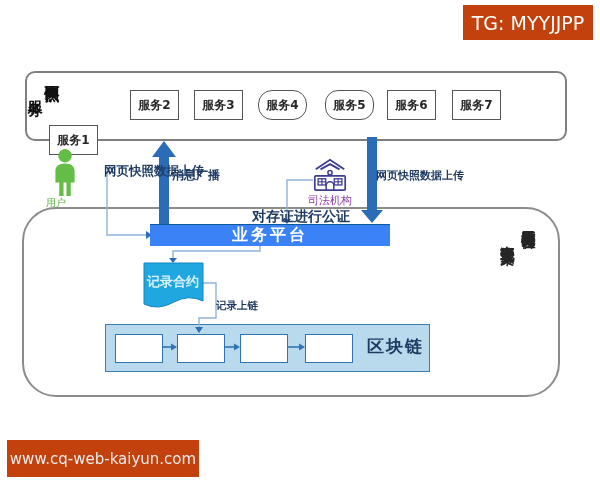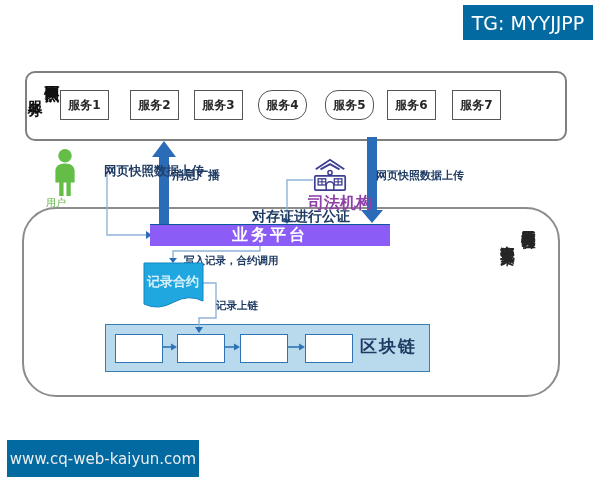--- a/index.html
+++ b/index.html
@@ -2,21 +2,21 @@
 <html><head>
 <meta charset="utf-8">
 <style>
   html,body{margin:0;padding:0;background:#fff;}
   #canvas{
     position:relative;width:600px;height:480px;background:#ffffff;
     font-family:"DejaVu Sans","Liberation Sans",sans-serif;
     outline:1px solid #d8d8d8;overflow:hidden;
   }
   .abs{position:absolute;}
-  .badge{background:#0369a1;color:#fff;display:flex;align-items:center;justify-content:center;}
+  .badge{background:#c2410c;color:#fff;display:flex;align-items:center;justify-content:center;}
   .navy{color:#1f3b63;font-weight:bold;}
   .vtext{writing-mode:vertical-rl;text-orientation:upright;}
   .svcbox{
     position:absolute;top:90px;width:47px;height:28px;background:#fff;
     border:1.5px solid #555;display:flex;align-items:center;justify-content:center;
     font-size:12px;font-weight:bold;color:#262626;
   }
   .block{
     position:absolute;top:9px;width:46px;height:27px;background:#fff;
     border:1.5px solid #2e74b5;
@@ -28,28 +28,28 @@
 
 <div id="canvas">
 
   <div class="abs" style="left:22px;top:207px;width:534px;height:186px;border:2px solid #8c8c8c;border-radius:34px;background:#fff;"></div>
 
   <div class="abs" style="left:105px;top:324px;width:323px;height:46px;background:#b9d9ec;border:1.5px solid #3a7cb0;">
     <div class="block" style="left:9px;"></div>
     <div class="block" style="left:71px;"></div>
     <div class="block" style="left:134px;"></div>
     <div class="block" style="left:199px;"></div>
-    <div class="abs navy" style="left:254px;top:10px;font-size:17px;letter-spacing:2px;">区块链</div>
+    <div class="abs navy" style="left:261px;top:10px;font-size:17px;letter-spacing:2px;">区块链</div>
   </div>
 
   <div class="abs" style="left:25px;top:71px;width:538px;height:66px;border:2px solid #7f7f7f;border-radius:10px;background:#fff;"></div>
   <div class="abs vtext" style="left:42px;top:74px;font-size:15px;font-weight:bold;color:#111;letter-spacing:0.5px;">网页快照</div>
   <div class="abs vtext" style="left:25px;top:89px;font-size:15px;font-weight:bold;color:#111;letter-spacing:0.5px;">服务</div>
 
-  <div class="svcbox" style="left:60px;">服务1</div>
+  <div class="svcbox" style="left:49px;margin-top:35px;">服务1</div>
   <div class="svcbox" style="left:130px;">服务2</div>
   <div class="svcbox" style="left:194px;text-align:center;">服务3</div>
   <div class="svcbox" style="left:258px;border-radius:14px;">服务4</div>
   <div class="svcbox" style="left:325px;border-radius:13px;">服务5</div>
   <div class="svcbox" style="left:387px;">服务6</div>
   <div class="svcbox" style="left:452px;">服务7</div>
 
   <svg id="overlay" width="600" height="480" viewBox="0 0 600 480">
 
     <path d="M159,224 V157 H152 L164,141 L176,157 H169 V224 Z" fill="#2b6cb8"></path>
@@ -83,41 +83,40 @@
       <circle cx="20" cy="8" r="7" fill="#63bd47"></circle>
       <path d="M20,16 c-6.5,0 -10,3.2 -10,8 v12 h4 v14 h4.5 v-14 h3 v14 h4.5 v-14 h4 v-12 c0,-4.8 -3.5,-8 -10,-8 z" fill="#63bd47"></path>
     </svg>
   </div>
   <div class="abs" style="left:46px;top:196px;color:#58b33c;font-weight:normal;font-size:10px;">用户</div>
 
   <div class="abs navy" style="left:104px;top:163px;font-size:12.5px;">网页快照数据上传</div>
   <div class="abs navy" style="left:172px;top:167px;font-size:12px;">消息广播</div>
   <div class="abs navy" style="left:376px;top:168px;font-size:11px;">网页快照数据上传</div>
   <div class="abs navy" style="left:252px;top:208px;font-size:14px;font-family:Liberation Serif, serif;">对存证进行公证</div>
-  <div class="abs navy" style="left:184px;top:254px;font-size:10.5px;">写入记录，合约调用</div>
   <div class="abs navy" style="left:216px;top:299px;font-size:10.5px;">记录上链</div>
 
   <div class="abs" style="left:311px;top:156px;width:38px;height:38px;">
     <svg width="38" height="38" viewBox="0 0 40 40" fill="none" stroke="#3e3e92" stroke-width="2">
       <path d="M5,14 L20,4 L35,14"></path>
       <path d="M10,14 L20,8.5 L30,14"></path>
       <circle cx="20" cy="17.5" r="2.2" stroke-width="1.6"></circle>
       <rect x="4" y="21" width="32" height="15" rx="1" stroke-width="1.8"></rect>
       <rect x="7.5" y="24" width="8" height="6.5" stroke-width="1.4"></rect>
       <line x1="11.5" y1="24" x2="11.5" y2="30.5" stroke-width="1.2"></line>
       <line x1="7.5" y1="27.2" x2="15.5" y2="27.2" stroke-width="1.2"></line>
       <rect x="24.5" y="24" width="8" height="6.5" stroke-width="1.4"></rect>
       <line x1="28.5" y1="24" x2="28.5" y2="30.5" stroke-width="1.2"></line>
       <line x1="24.5" y1="27.2" x2="32.5" y2="27.2" stroke-width="1.2"></line>
       <path d="M16,36 v-5 a4,4 0 0 1 8,0 v5" stroke-width="1.6"></path>
     </svg>
   </div>
-  <div class="abs" style="left:308px;top:193px;color:#8e3fa8;font-weight:bold;font-size:16px;">司法机构</div>
+  <div class="abs" style="left:308px;top:193px;color:#8e3fa8;font-weight:normal;font-size:11px;">司法机构</div>
 
-  <div class="abs" style="left:150px;top:224px;width:240px;height:21px;background:#8b5cf6;border-top:1px solid #0a5a99;
+  <div class="abs" style="left:150px;top:224px;width:240px;height:21px;background:#3b82f6;border-top:1px solid #0a5a99;
               color:#fff;font-weight:bold;font-size:16px;display:flex;align-items:center;justify-content:center;letter-spacing:3px;">业务平台</div>
 
   <div class="abs" style="left:143px;top:262px;width:61px;height:50px;">
     <svg width="61" height="50" viewBox="0 0 61 50">
       <path d="M1,1 H60 V39 Q46,32 31,40 Q15,49 1,42 Z" fill="#21a7df" stroke="#0f85c0" stroke-width="1"></path>
       <text x="30" y="24" text-anchor="middle" font-size="13" font-weight="bold" fill="#d8f1fc" font-family="DejaVu Sans, Liberation Sans, sans-serif">记录合约</text>
     </svg>
   </div>
 
   <div class="abs vtext" style="left:520px;top:219px;font-size:14px;font-weight:bold;color:#262626;letter-spacing:0.5px;">基于区块链内容原创性</div>

